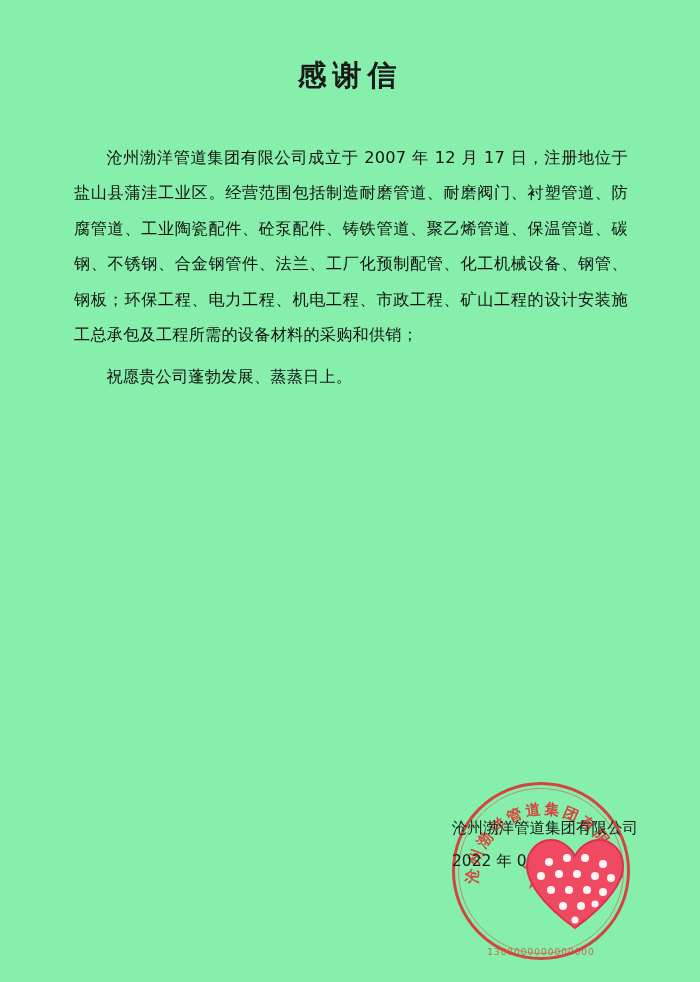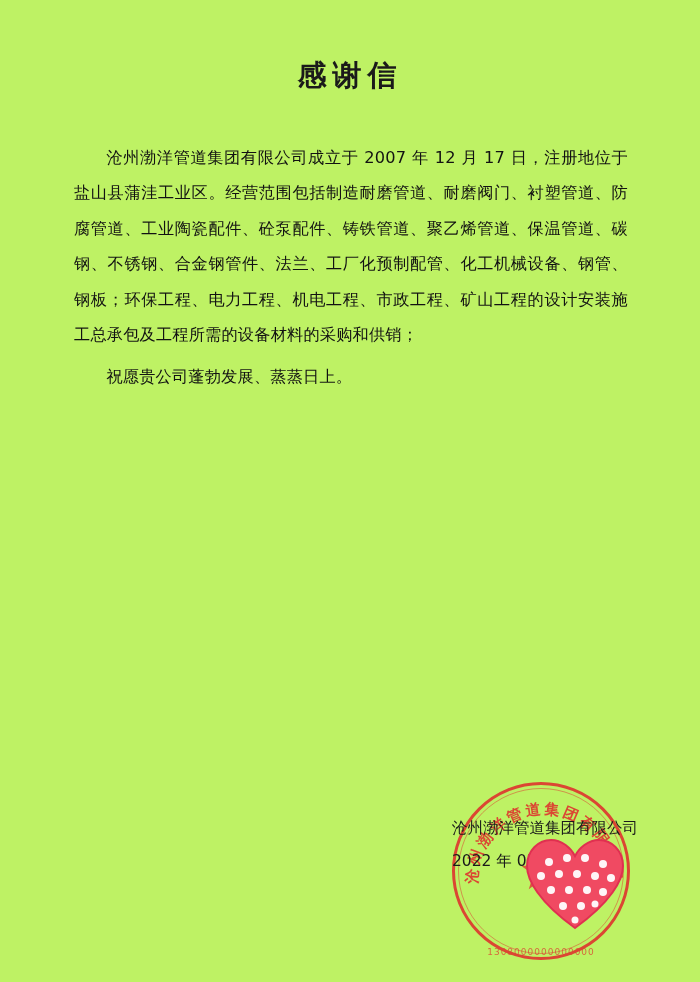--- a/index.html
+++ b/index.html
@@ -11,21 +11,21 @@
     height: 982px;
     background: #ffffff;
     font-family: "DejaVu Sans", "Liberation Sans", sans-serif;
     overflow: hidden;
     position: relative;
   }
   .page {
     position: relative;
     width: 700px;
     height: 982px;
-    background: #bef264;
+    background: #86efac;
     box-sizing: border-box;
   }
   .doc-title {
     text-align: center;
     font-size: 29px;
     font-weight: bold;
     letter-spacing: 6px;
     color: #1a1a1a;
     margin: 0;
     padding-top: 56px;

